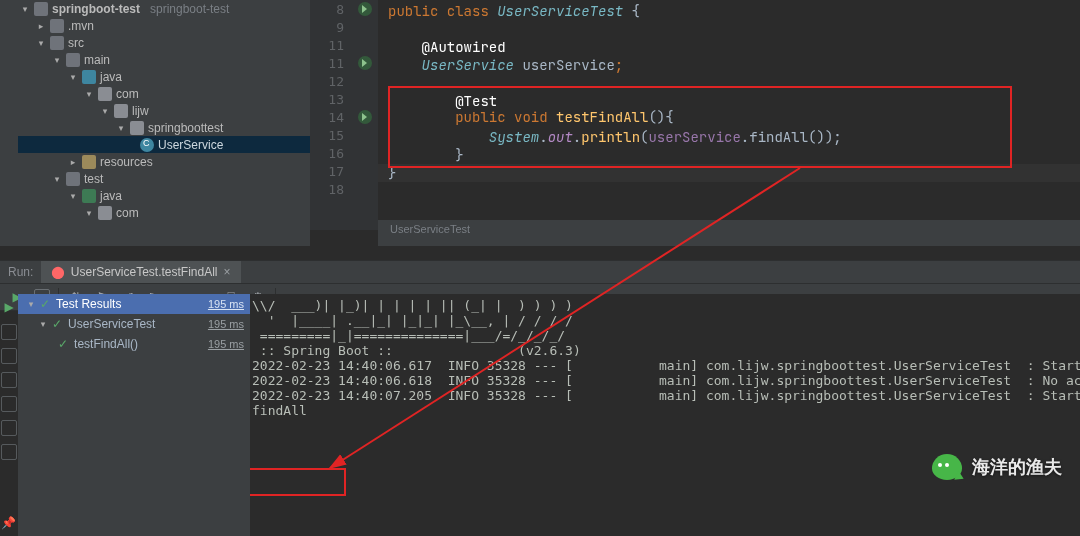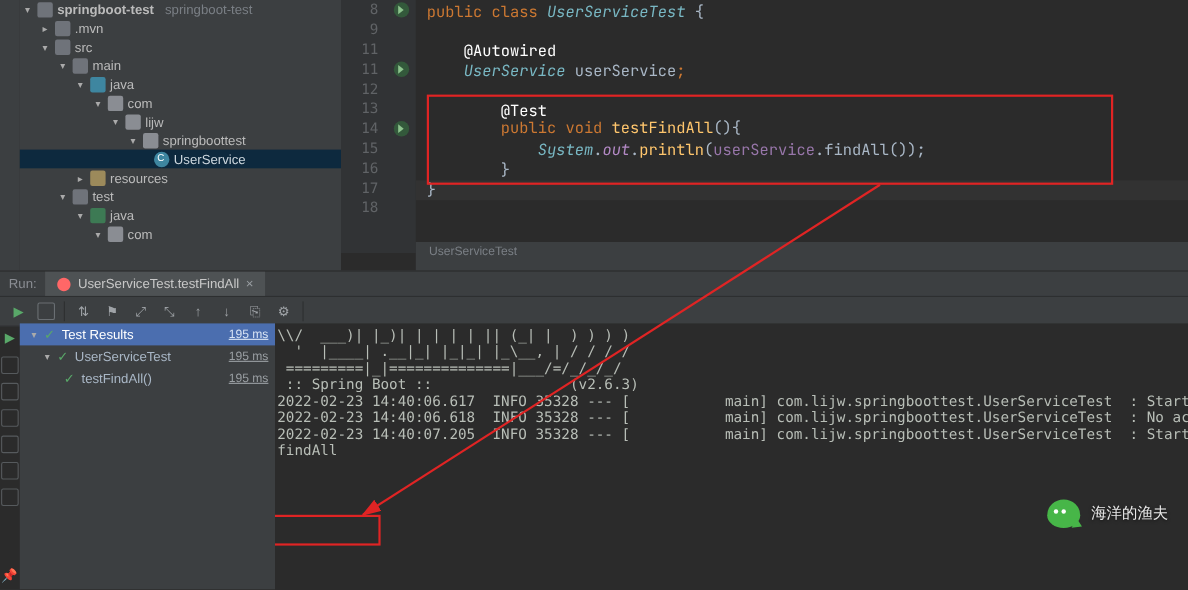--- a/index.html
+++ b/index.html
@@ -47,21 +47,21 @@
   .mth  { color:#ffc66d; }
   .fld  { color:#b389c5; font-style:italic; }
   .fld2 { color:#9876aa; }
   .brc  { color:#a9b7c6; }
   .cl-hl { position:absolute; left:68px; right:0; height:18px; background:#323232; }
   .red-box { position:absolute; border:2px solid #e02424; pointer-events:none; }
   .breadcrumb-bar { position:absolute; left:68px; bottom:0; height:20px; right:0;
     background:#3c3f41; color:#7a7f85; font-size:11px; padding:3px 12px; }
   
   .run-hdr { height:22px; background:#3c3f41; display:flex; align-items:center;
-    border-top:1px solid #2d2f30; border-bottom:1px solid #2d2f30; }
+    border-top:1px solid #2d2f30; border-bottom:1px solid #2d2f30;margin-top:14px; }
   .run-hdr-lbl { color:#8a8d93; padding:0 8px; }
   .run-tab { height:22px; display:flex; align-items:center; gap:6px;
     padding:0 10px; background:#4e5254; color:#c8c8c8; }
   .run-tab .x { color:#9a9fa3; }
   .run-toolbar { height:26px; background:#3c3f41; display:flex; align-items:center;
     gap:8px; padding:0 8px; border-bottom:1px solid #2d2f30; position:relative; }
   .tbtn { width:18px; height:18px; display:inline-flex; align-items:center;
     justify-content:center; color:#9fa3a7; border-radius:2px; }
   .tbtn.green { color:#59a869; }
   .vdiv { width:1px; height:18px; background:#2d2f30; }
@@ -80,21 +80,21 @@
   .tt-time { color:#9a9fa3; font-size:11px;text-decoration:underline; }
   .tt-row.sel .tt-time { color:#d7e3f4; }
   .console { flex:1; background:#2b2b2b; font-family:Consolas,monospace;
     font-size:13px; color:#b8beb7; padding:4px 0 0 2px; white-space:pre;
     position:relative; overflow:hidden; }
   .find-box { position:absolute; border:2px solid #e02424; pointer-events:none; }
   
   svg.arrow { position:absolute; pointer-events:none; }
   
   .wm { position:absolute; right:18px; bottom:56px; display:flex; align-items:center;
-    gap:10px; color:#e9e9e9; font-size:14px; font-weight:400;
+    gap:10px; color:#e9e9e9; font-size:18px; font-weight:700;
     text-shadow:0 1px 3px rgba(0,0,0,.6); }
   .wm-bubble { width:30px; height:26px; border-radius:50% 50% 50% 50%/55% 55% 45% 45%;
     background:#47b648; position:relative; }
   .wm-bubble::after{ content:""; position:absolute; right:-2px; bottom:-2px;
     border-left:8px solid #47b648; border-top:5px solid transparent;
     border-bottom:5px solid transparent; transform:rotate(25deg); }
   .wm-dots { position:absolute; left:6px; top:9px; display:flex; gap:3px; }
   .wm-dot { width:4px; height:4px; background:#fff; border-radius:50%; }
   .pin { position:absolute; left:0; bottom:4px; width:18px; height:18px;
     display:flex; align-items:center; justify-content:center; color:#8a8d93; }

